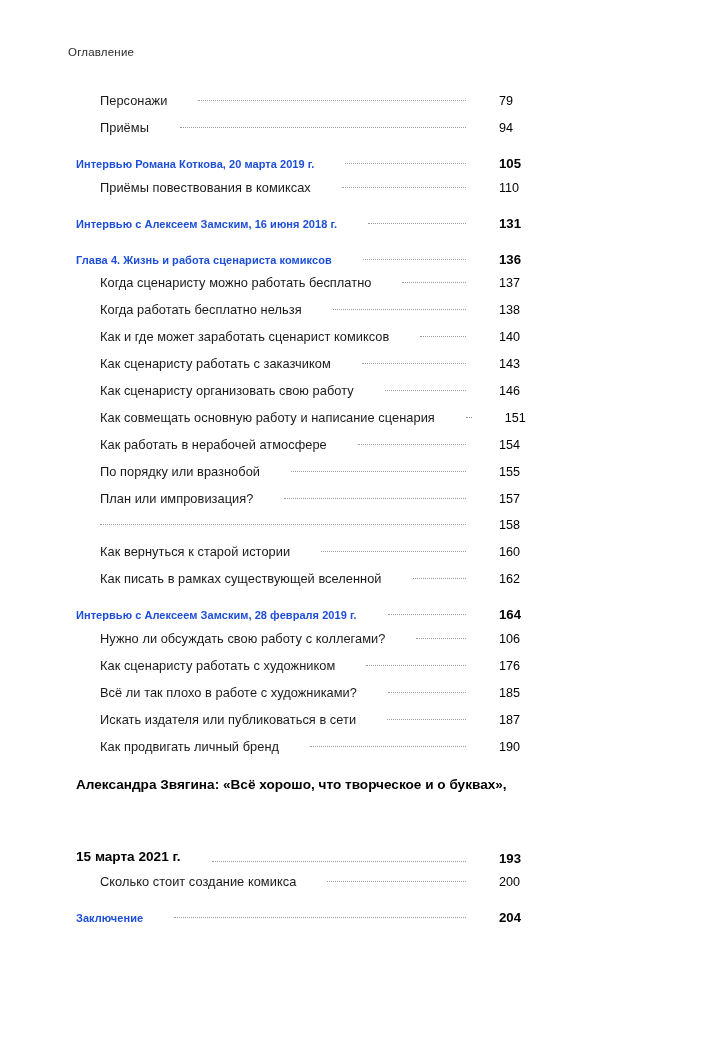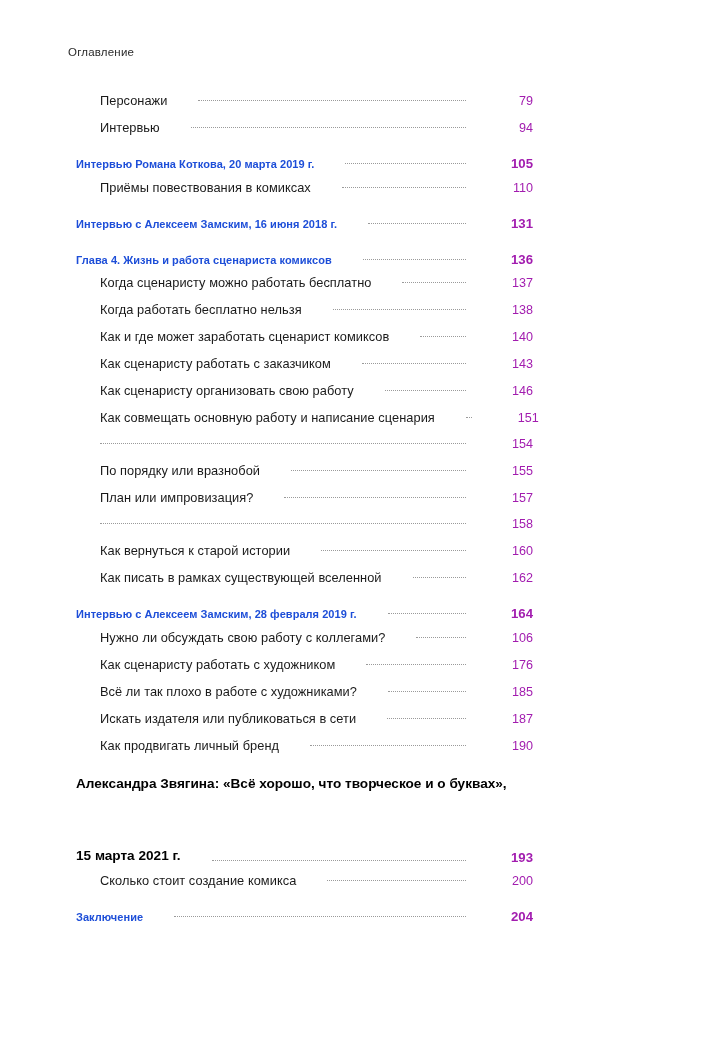--- a/index.html
+++ b/index.html
@@ -69,24 +69,23 @@
   .dots {
     flex: 1 1 auto;
     border-bottom: 1px dotted #9a9a9a;
     transform: translateY(-4px);
     min-width: 6px;
     height: 1px;
   }
   .page-num {
     flex: 0 0 auto;
     width: 34px;
-    text-align: right;
     padding-left: 8px;
     font-size: 12.6px;
-    color: #a21caf;
+    color: #000000;
     line-height: 1.35;
   }
   .toc-entry.level-1 .page-num {
     font-weight: bold;
     font-size: 13.2px;
   }
   
   .toc-entry.two-line {
     flex-wrap: wrap;
     align-items: flex-end;
@@ -122,21 +121,21 @@
 
   <div class="toc">
 
     <div class="toc-entry level-2">
       <span class="title">Персонажи</span>
       <span class="dots"></span>
       <span class="page-num">79</span>
     </div>
 
     <div class="toc-entry level-2">
-      <span class="title">Интервью</span>
+      <span class="title">Приёмы</span>
       <span class="dots"></span>
       <span class="page-num">94</span>
     </div>
 
     <div class="toc-entry level-1">
       <span class="title">Интервью Романа Коткова, 20 марта 2019 г.</span>
       <span class="dots"></span>
       <span class="page-num">105</span>
     </div>
 
@@ -188,20 +187,21 @@
       <span class="page-num">146</span>
     </div>
 
     <div class="toc-entry level-2">
       <span class="title">Как совмещать основную работу и написание сценария</span>
       <span class="dots"></span>
       <span class="page-num">151</span>
     </div>
 
     <div class="toc-entry level-2">
+      <span class="title">Как работать в нерабочей атмосфере</span>
       <span class="dots"></span>
       <span class="page-num">154</span>
     </div>
 
     <div class="toc-entry level-2">
       <span class="title">По порядку или вразнобой</span>
       <span class="dots"></span>
       <span class="page-num">155</span>
     </div>
 

